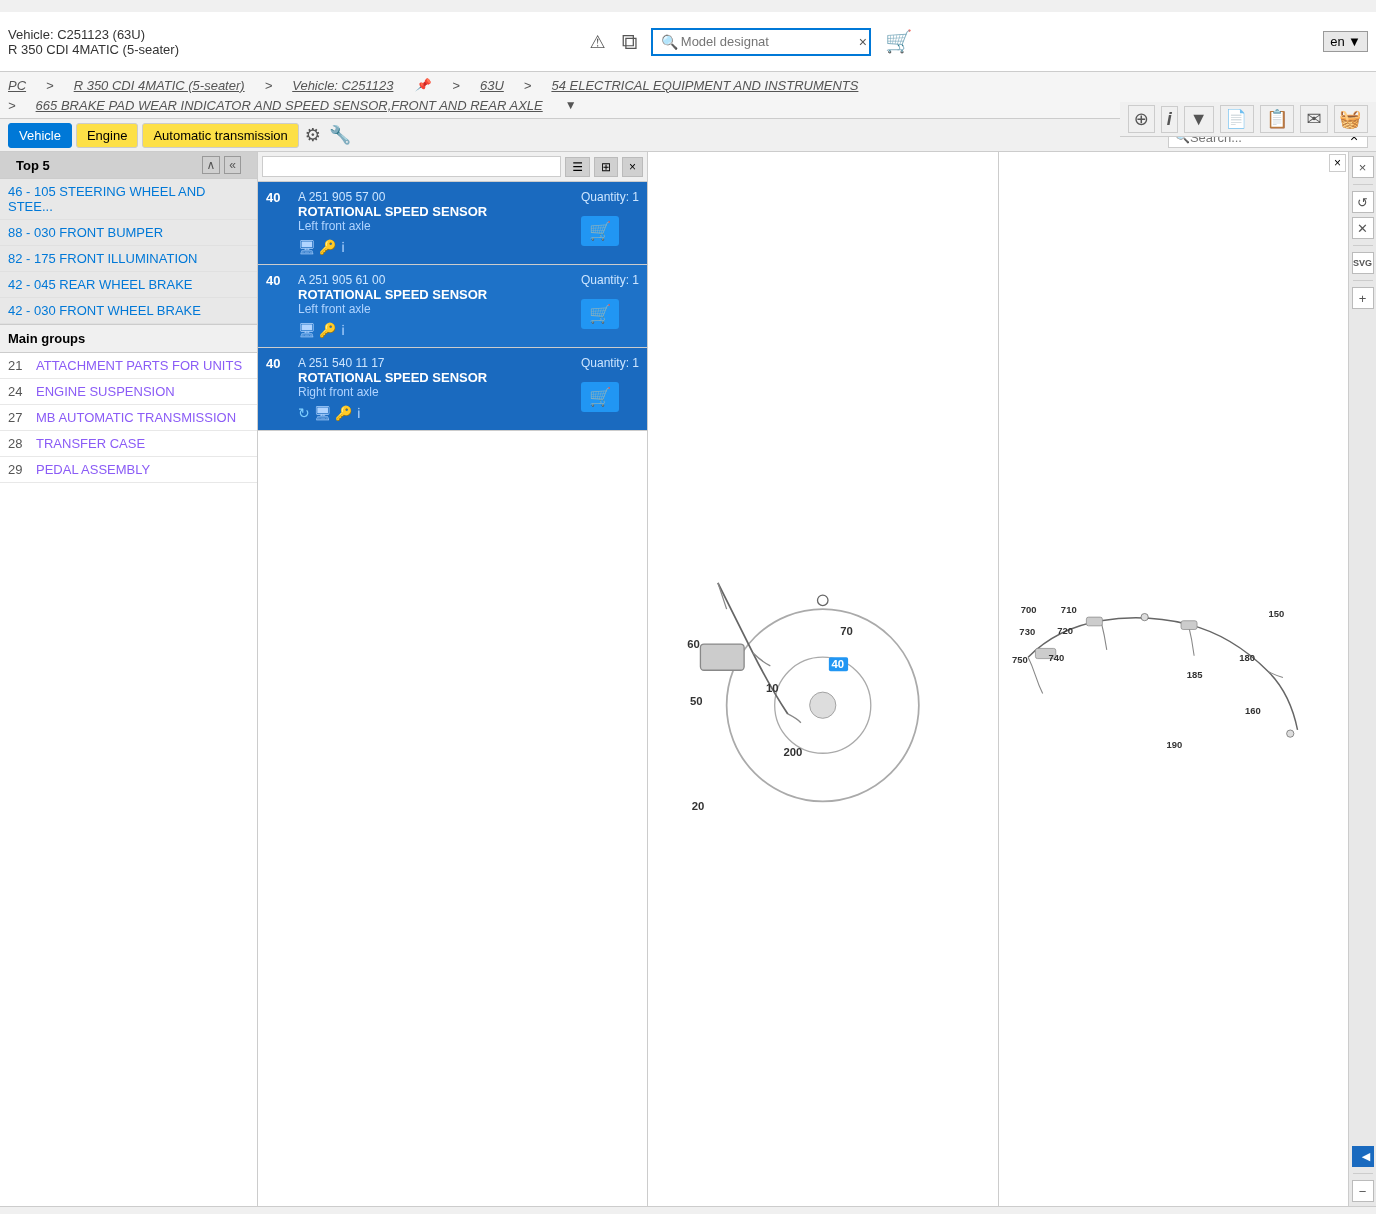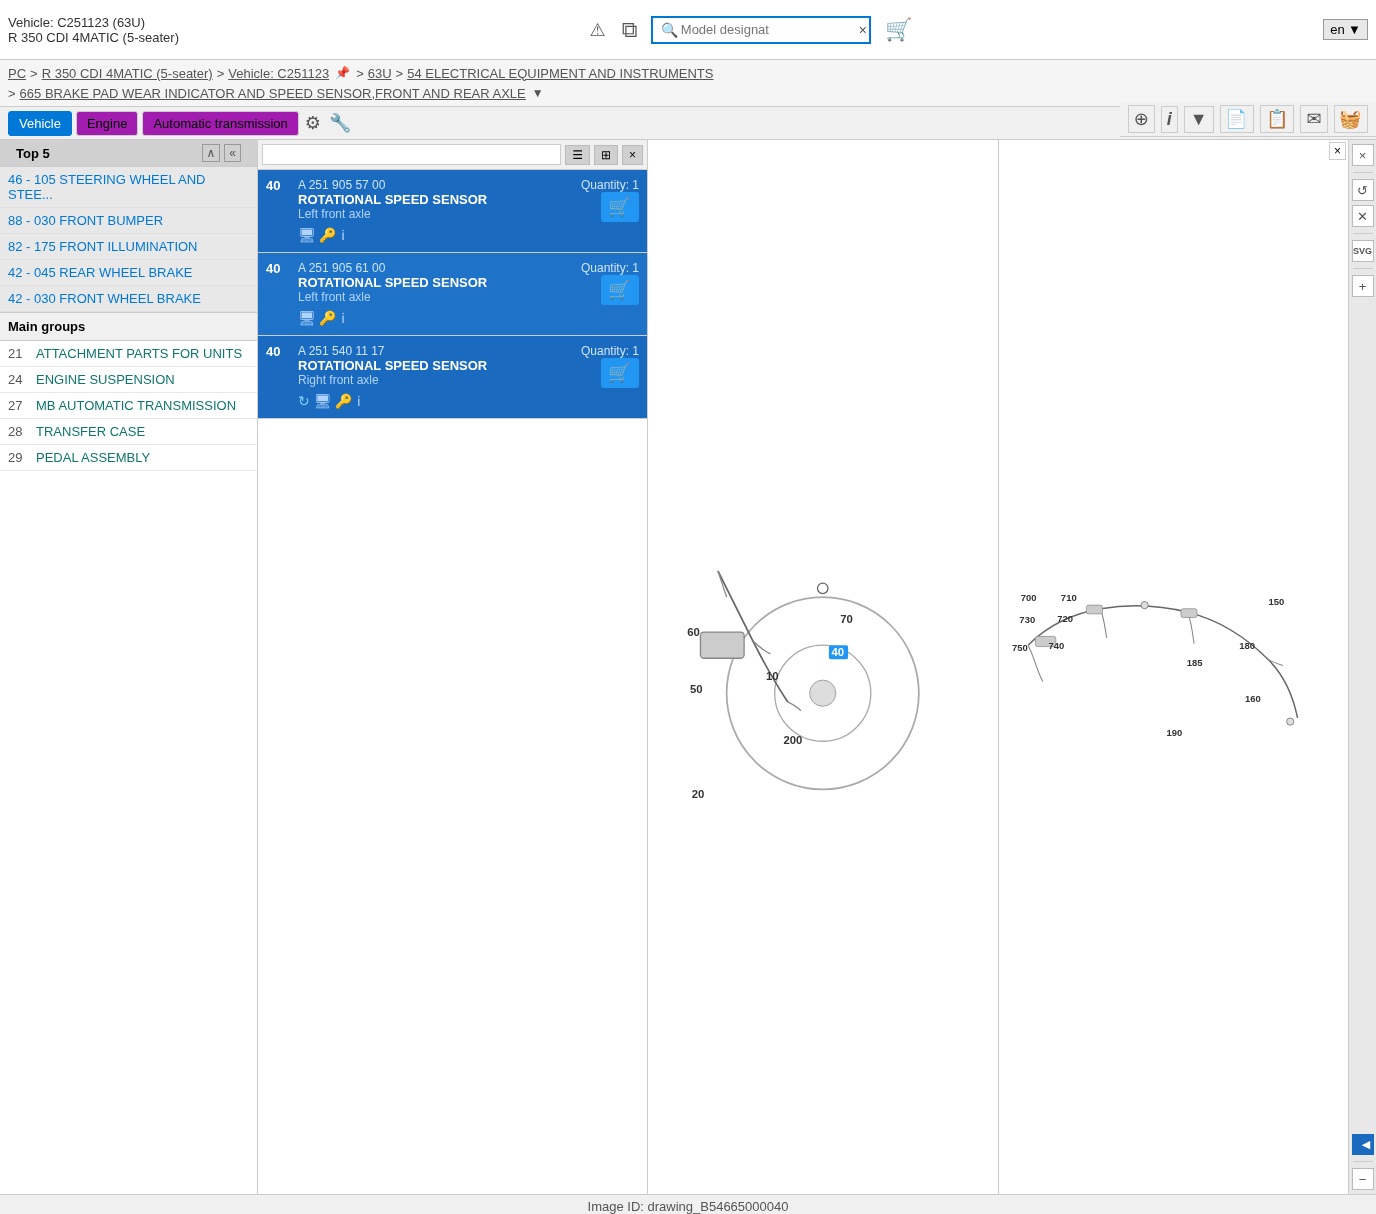--- a/index.html
+++ b/index.html
@@ -7,20 +7,21 @@
 
     
     .header-bar {
       display: flex;
       align-items: center;
       justify-content: space-between;
       background: #fff;
       border-bottom: 1px solid #ccc;
       padding: 4px 8px;
       height: 60px;
+      margin-top: 12px;
     }
     .header-left { display: flex; flex-direction: column; }
     .header-vehicle { font-size: 13px; color: #333; }
     .header-model { font-size: 13px; color: #333; }
     .header-center { display: flex; align-items: center; gap: 12px; }
     .header-right { display: flex; align-items: center; gap: 8px; }
     .lang-box {
       border: 1px solid #999;
       background: #e8e8e8;
       padding: 2px 6px;
@@ -57,31 +58,32 @@
       border-bottom: 1px solid #ccc;
       padding: 4px 8px;
       display: flex;
       flex-direction: column;
       gap: 2px;
     }
     .breadcrumb-row {
       display: flex;
       align-items: center;
       flex-wrap: wrap;
-      gap: 4px;
+      gap: 20px;
       font-size: 12px;
       color: #0078d7;
+      font-style: italic;
     }
     .breadcrumb-row span { color: #555; }
     .breadcrumb-link { color: #0078d7; cursor: pointer; text-decoration: underline; }
     .breadcrumb-sep { color: #555; }
     .tab-btn {
       padding: 4px 10px;
       border: 1px solid #ccc;
-      background: #a21caf;
+      background: #fde047;
       cursor: pointer;
       font-size: 13px;
       border-radius: 3px;
     }
     .tab-btn.active {
       background: #0078d7;
       color: #fff;
       border-color: #0078d7;
     }
     .toolbar-search {
@@ -143,21 +145,21 @@
     .sidebar-group-item {
       display: flex;
       align-items: flex-end;
       padding: 5px 8px;
       cursor: pointer;
       border-bottom: 1px solid #e8e8e8;
       font-size: 12px;
       gap: 8px;
     }
     .sidebar-group-num { color: #555; min-width: 20px; }
-    .sidebar-group-label { color: #0f766e; }
+    .sidebar-group-label { color: #8b5cf6; }
 
     
     .parts-panel {
       width: 390px;
       min-width: 390px;
       background: #fff;
       border-right: 1px solid #ccc;
       display: flex;
       flex-direction: column;
       overflow: hidden;
@@ -193,21 +195,21 @@
       min-width: 24px;
       color: #fff;
     }
     .part-details { flex: 1; }
     .part-art-num { font-size: 12px; color: #cce5ff; }
     .part-name { font-weight: bold; font-size: 13px; color: #fff; }
     .part-axle { font-size: 12px; color: #b0d4ff; }
     .part-icons { display: flex; gap: 4px; margin-top: 4px; align-items: center; }
     .part-icon { font-size: 14px; color: #b0d4ff; cursor: pointer; }
     .part-refresh { color: #7fcfff; font-size: 14px; }
-    .part-qty { display: flex; flex-direction: column; align-items: flex-end; gap: 0; }
+    .part-qty { display: flex; flex-direction: column; align-items: flex-start; gap: 12px; }
     .qty-label { font-size: 12px; color: #cce5ff; }
     .qty-cart {
       background: #2196f3;
       border: none;
       padding: 4px 8px;
       cursor: pointer;
       color: #fff;
       font-size: 18px;
       border-radius: 3px;
     }

